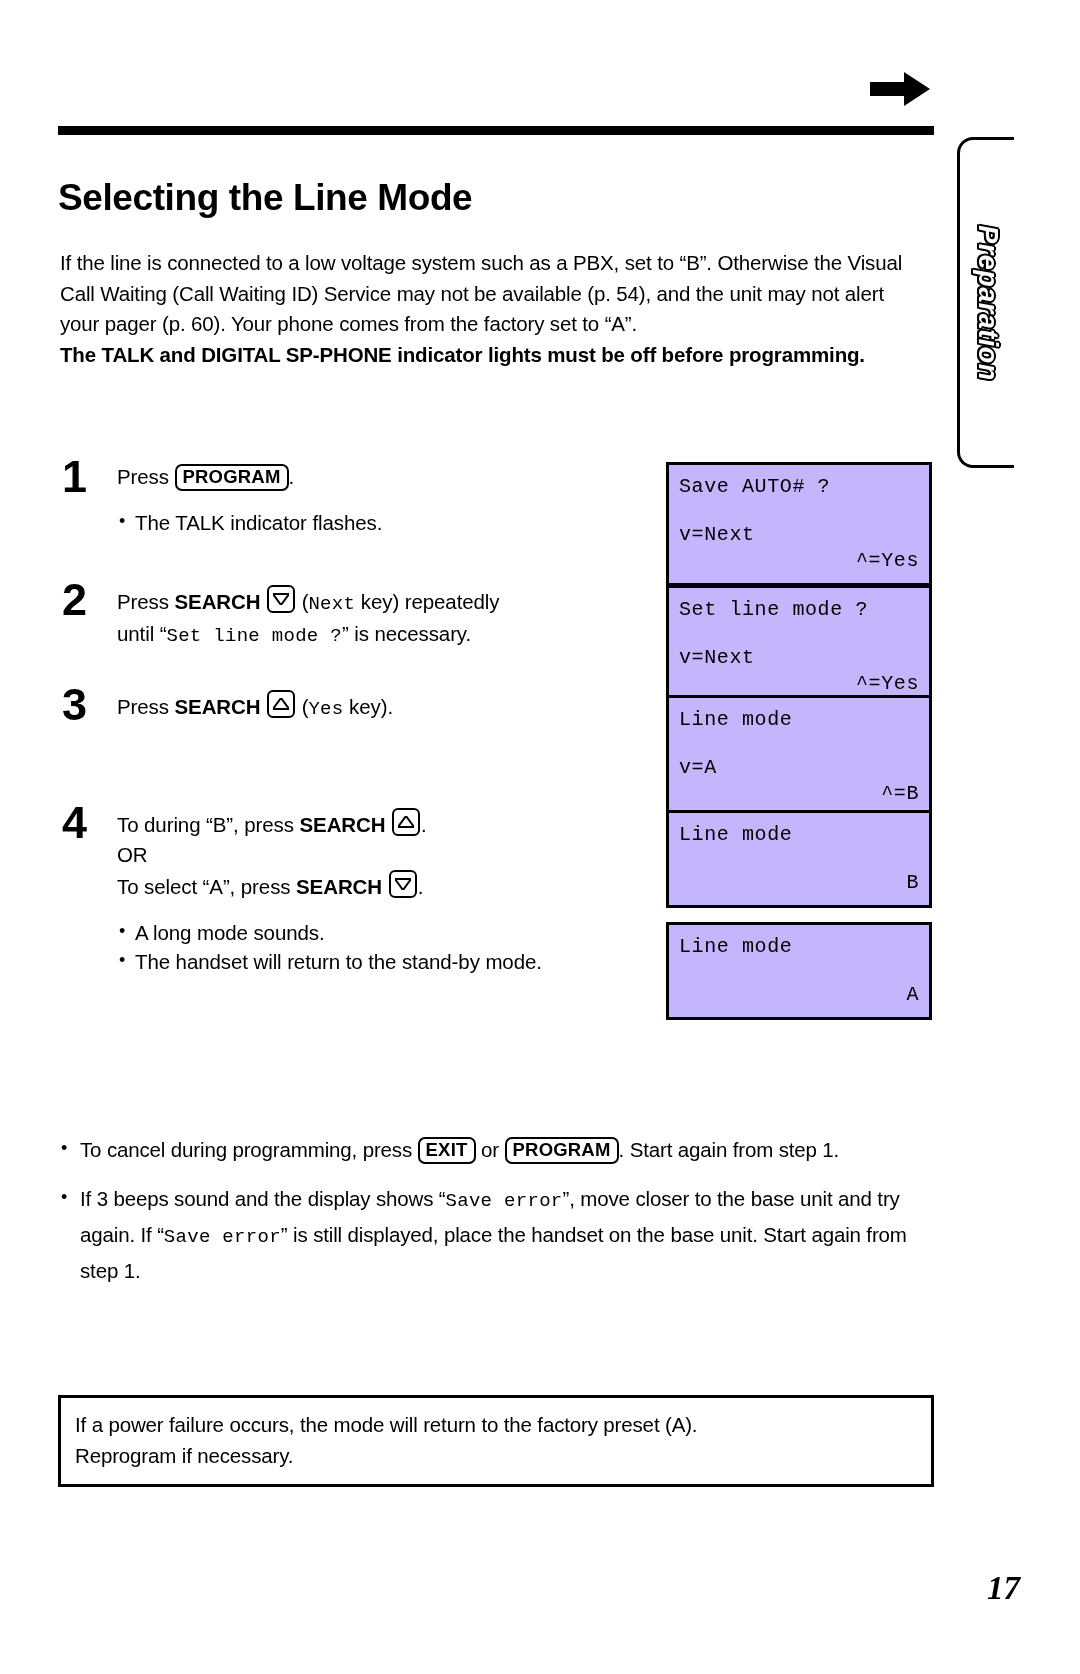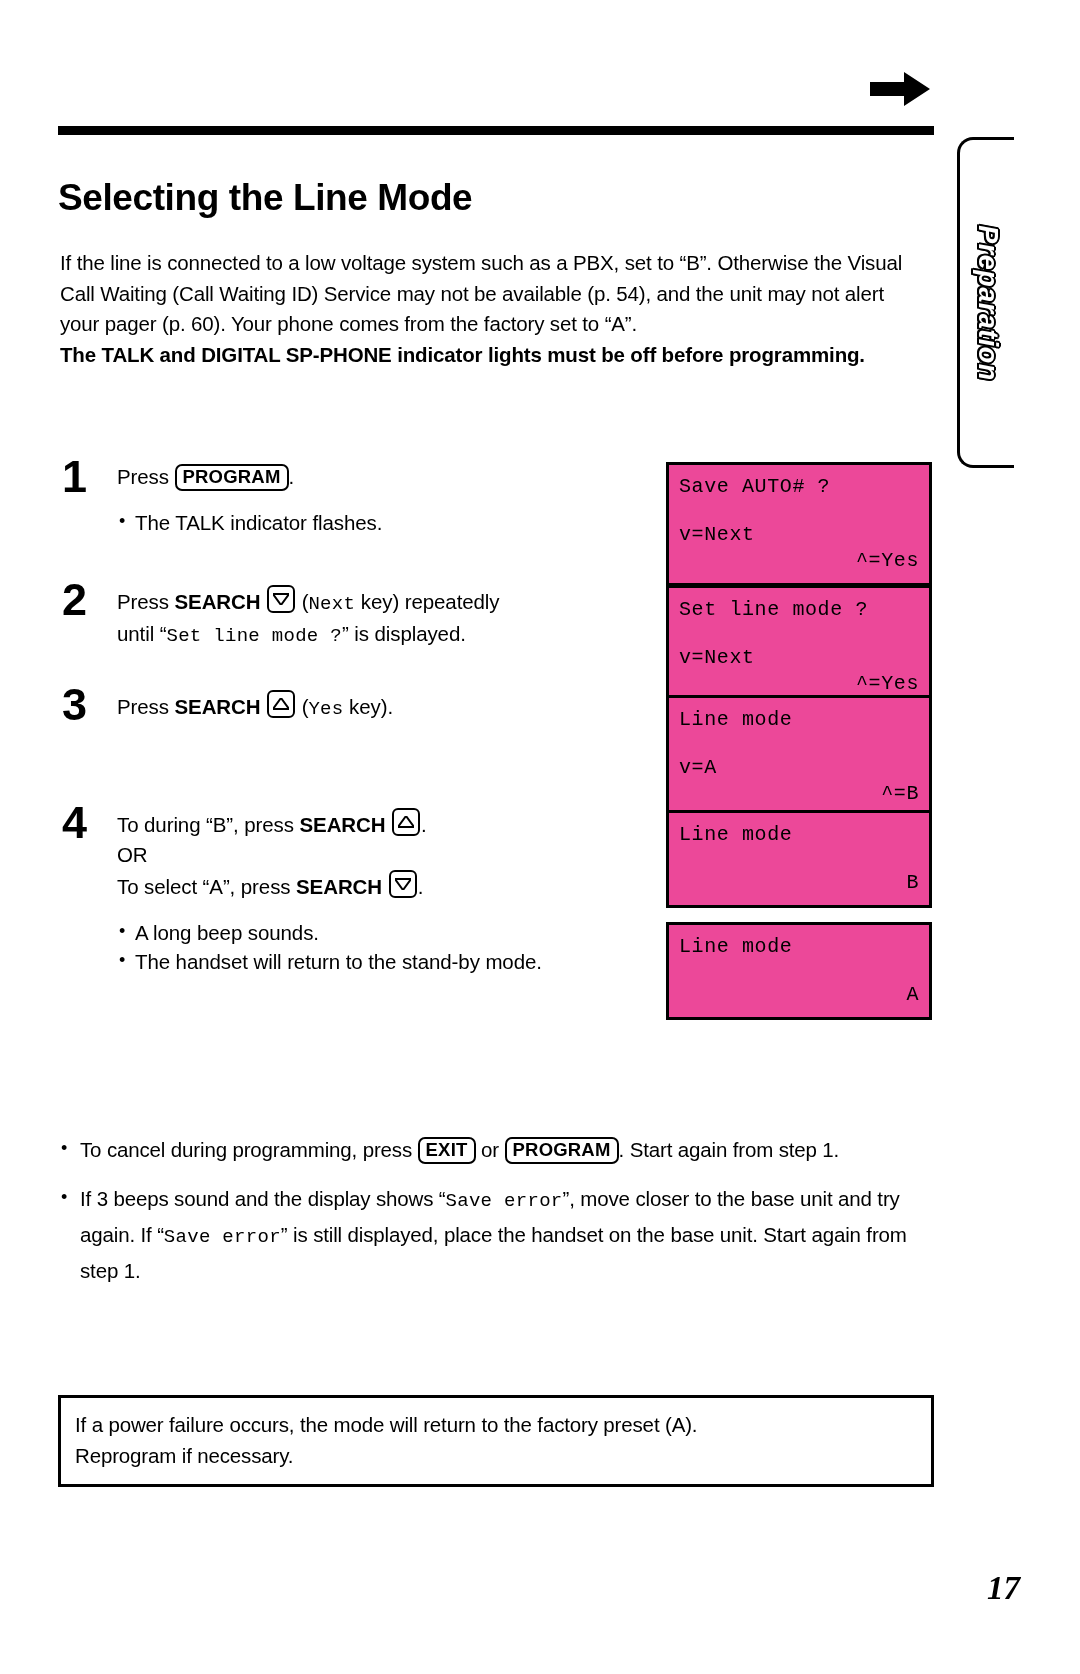--- a/index.html
+++ b/index.html
@@ -177,21 +177,21 @@
     width: 16px;
     height: 12px;
   }
 
   
   .lcd {
     position: absolute;
     left: 666px;
     width: 266px;
     border: 3px solid #000;
-    background: #ec4899;
+    background: #c4b5fd;
     box-sizing: border-box;
     font-family: "Liberation Mono", "DejaVu Sans Mono", monospace;
     font-size: 20px;
     letter-spacing: 0.6px;
   }
   .lcd-row {
     display: flex;
     justify-content: space-between;
     padding: 0 10px;
     white-space: pre;
@@ -288,21 +288,21 @@
         </ul>
       </div>
     </div>
 
     <div class="step" style="top:585px;">
       <div class="step-num">2</div>
       <div class="step-body">
         <span class="step-line"><span>Press </span><span class="bold">SEARCH</span>&nbsp;<span class="arrowkey"><svg viewBox="0 0 16 12" xmlns="http://www.w3.org/2000/svg">
                 <polygon points="0,1 16,1 8,12" fill="none" stroke="#000" stroke-width="2"></polygon>
               </svg></span><span> (</span><span class="mono">Next</span><span> key) repeatedly</span></span>
-        <span class="step-line"><span>until “</span><span class="mono">Set line mode ?</span><span>” is displayed.</span></span>
+        <span class="step-line"><span>until “</span><span class="mono">Set line mode ?</span><span>” is necessary.</span></span>
       </div>
     </div>
 
     <div class="step" style="top:690px;">
       <div class="step-num">3</div>
       <div class="step-body">
         <span class="step-line"><span>Press </span><span class="bold">SEARCH</span>&nbsp;<span class="arrowkey"><svg viewBox="0 0 16 12" xmlns="http://www.w3.org/2000/svg">
                 <polygon points="8,0 16,11 0,11" fill="none" stroke="#000" stroke-width="2"></polygon>
               </svg></span><span> (</span><span class="mono">Yes</span><span> key).</span></span>
       </div>
@@ -312,21 +312,21 @@
       <div class="step-num">4</div>
       <div class="step-body">
         <span class="step-line"><span>To during “B”, press </span><span class="bold">SEARCH</span>&nbsp;<span class="arrowkey"><svg viewBox="0 0 16 12" xmlns="http://www.w3.org/2000/svg">
                 <polygon points="8,0 16,11 0,11" fill="none" stroke="#000" stroke-width="2"></polygon>
               </svg></span><span>.</span></span>
         <span class="step-line">OR</span>
         <span class="step-line"><span>To select “A”, press </span><span class="bold">SEARCH</span>&nbsp;<span class="arrowkey"><svg viewBox="0 0 16 12" xmlns="http://www.w3.org/2000/svg">
                 <polygon points="0,1 16,1 8,12" fill="none" stroke="#000" stroke-width="2"></polygon>
               </svg></span><span>.</span></span>
         <ul class="sub-list">
-          <li>A long beep sounds.</li>
+          <li>A long mode sounds.</li>
           <li>The handset will return to the stand-by mode.</li>
         </ul>
       </div>
     </div>
   </div>
 
   <div class="lcd" style="top:462px;">
     <div class="lcd-row top">
       <span>Save AUTO# ?</span>
       <span class="right"></span>

